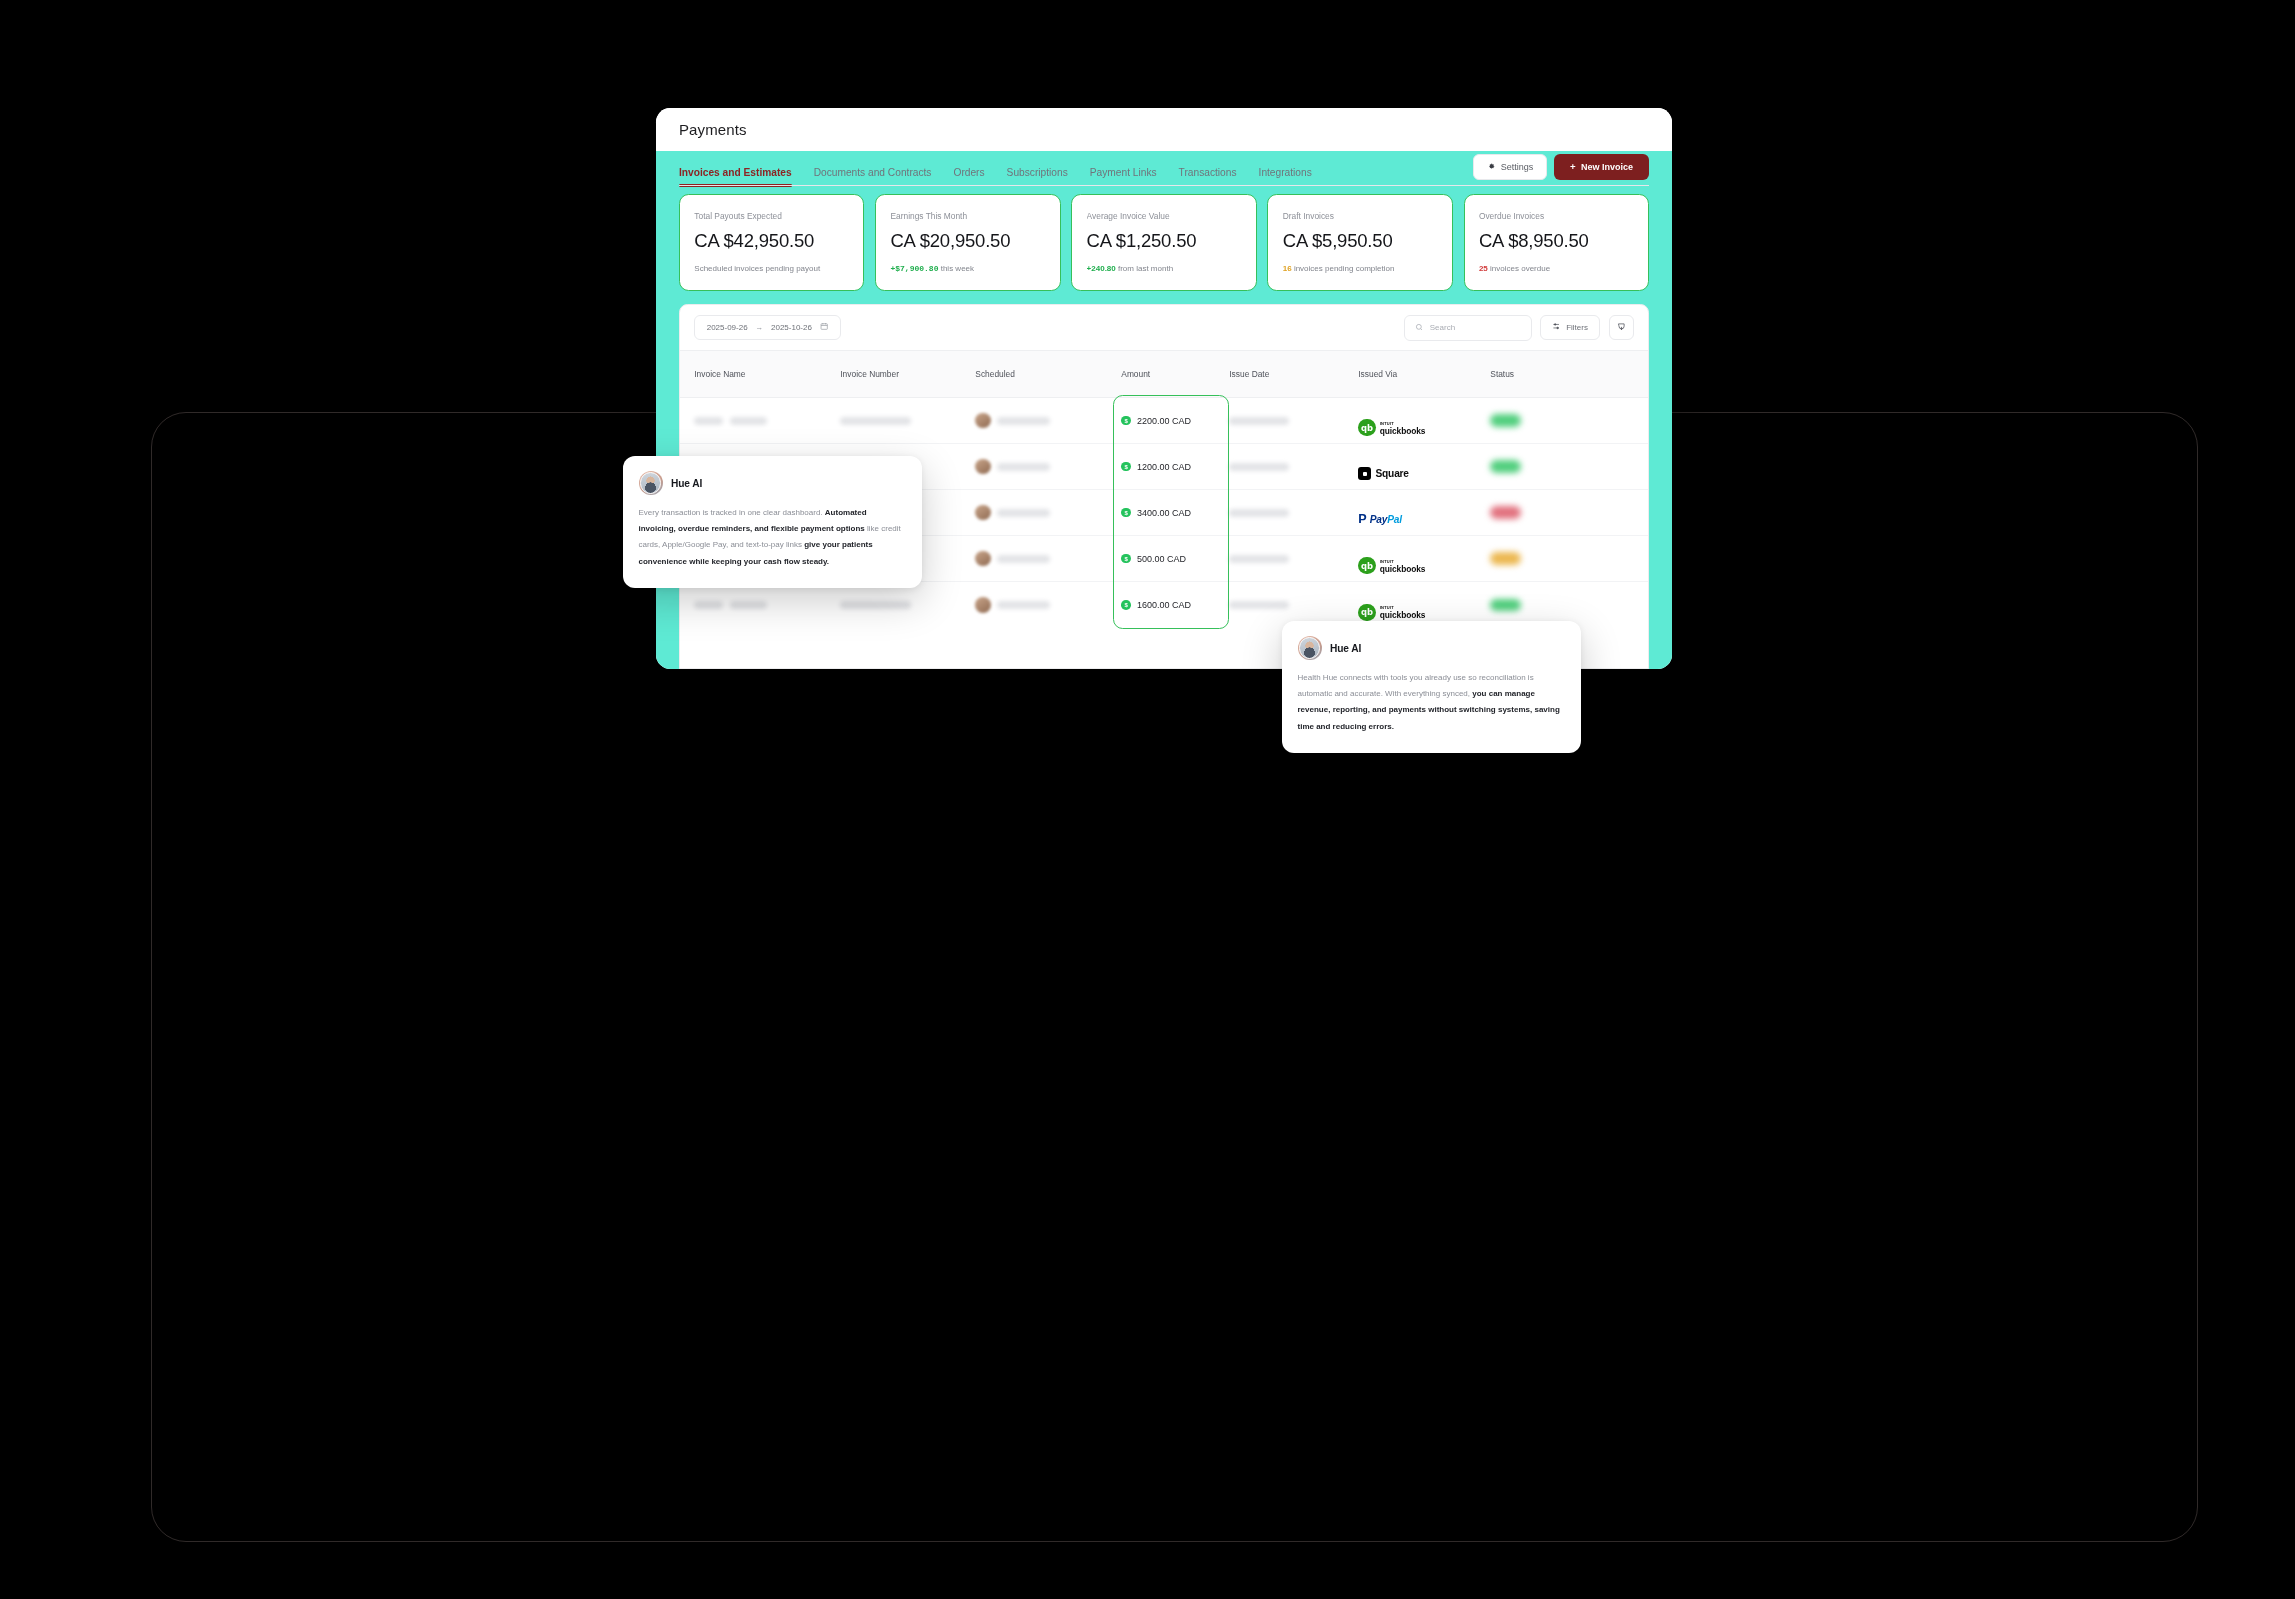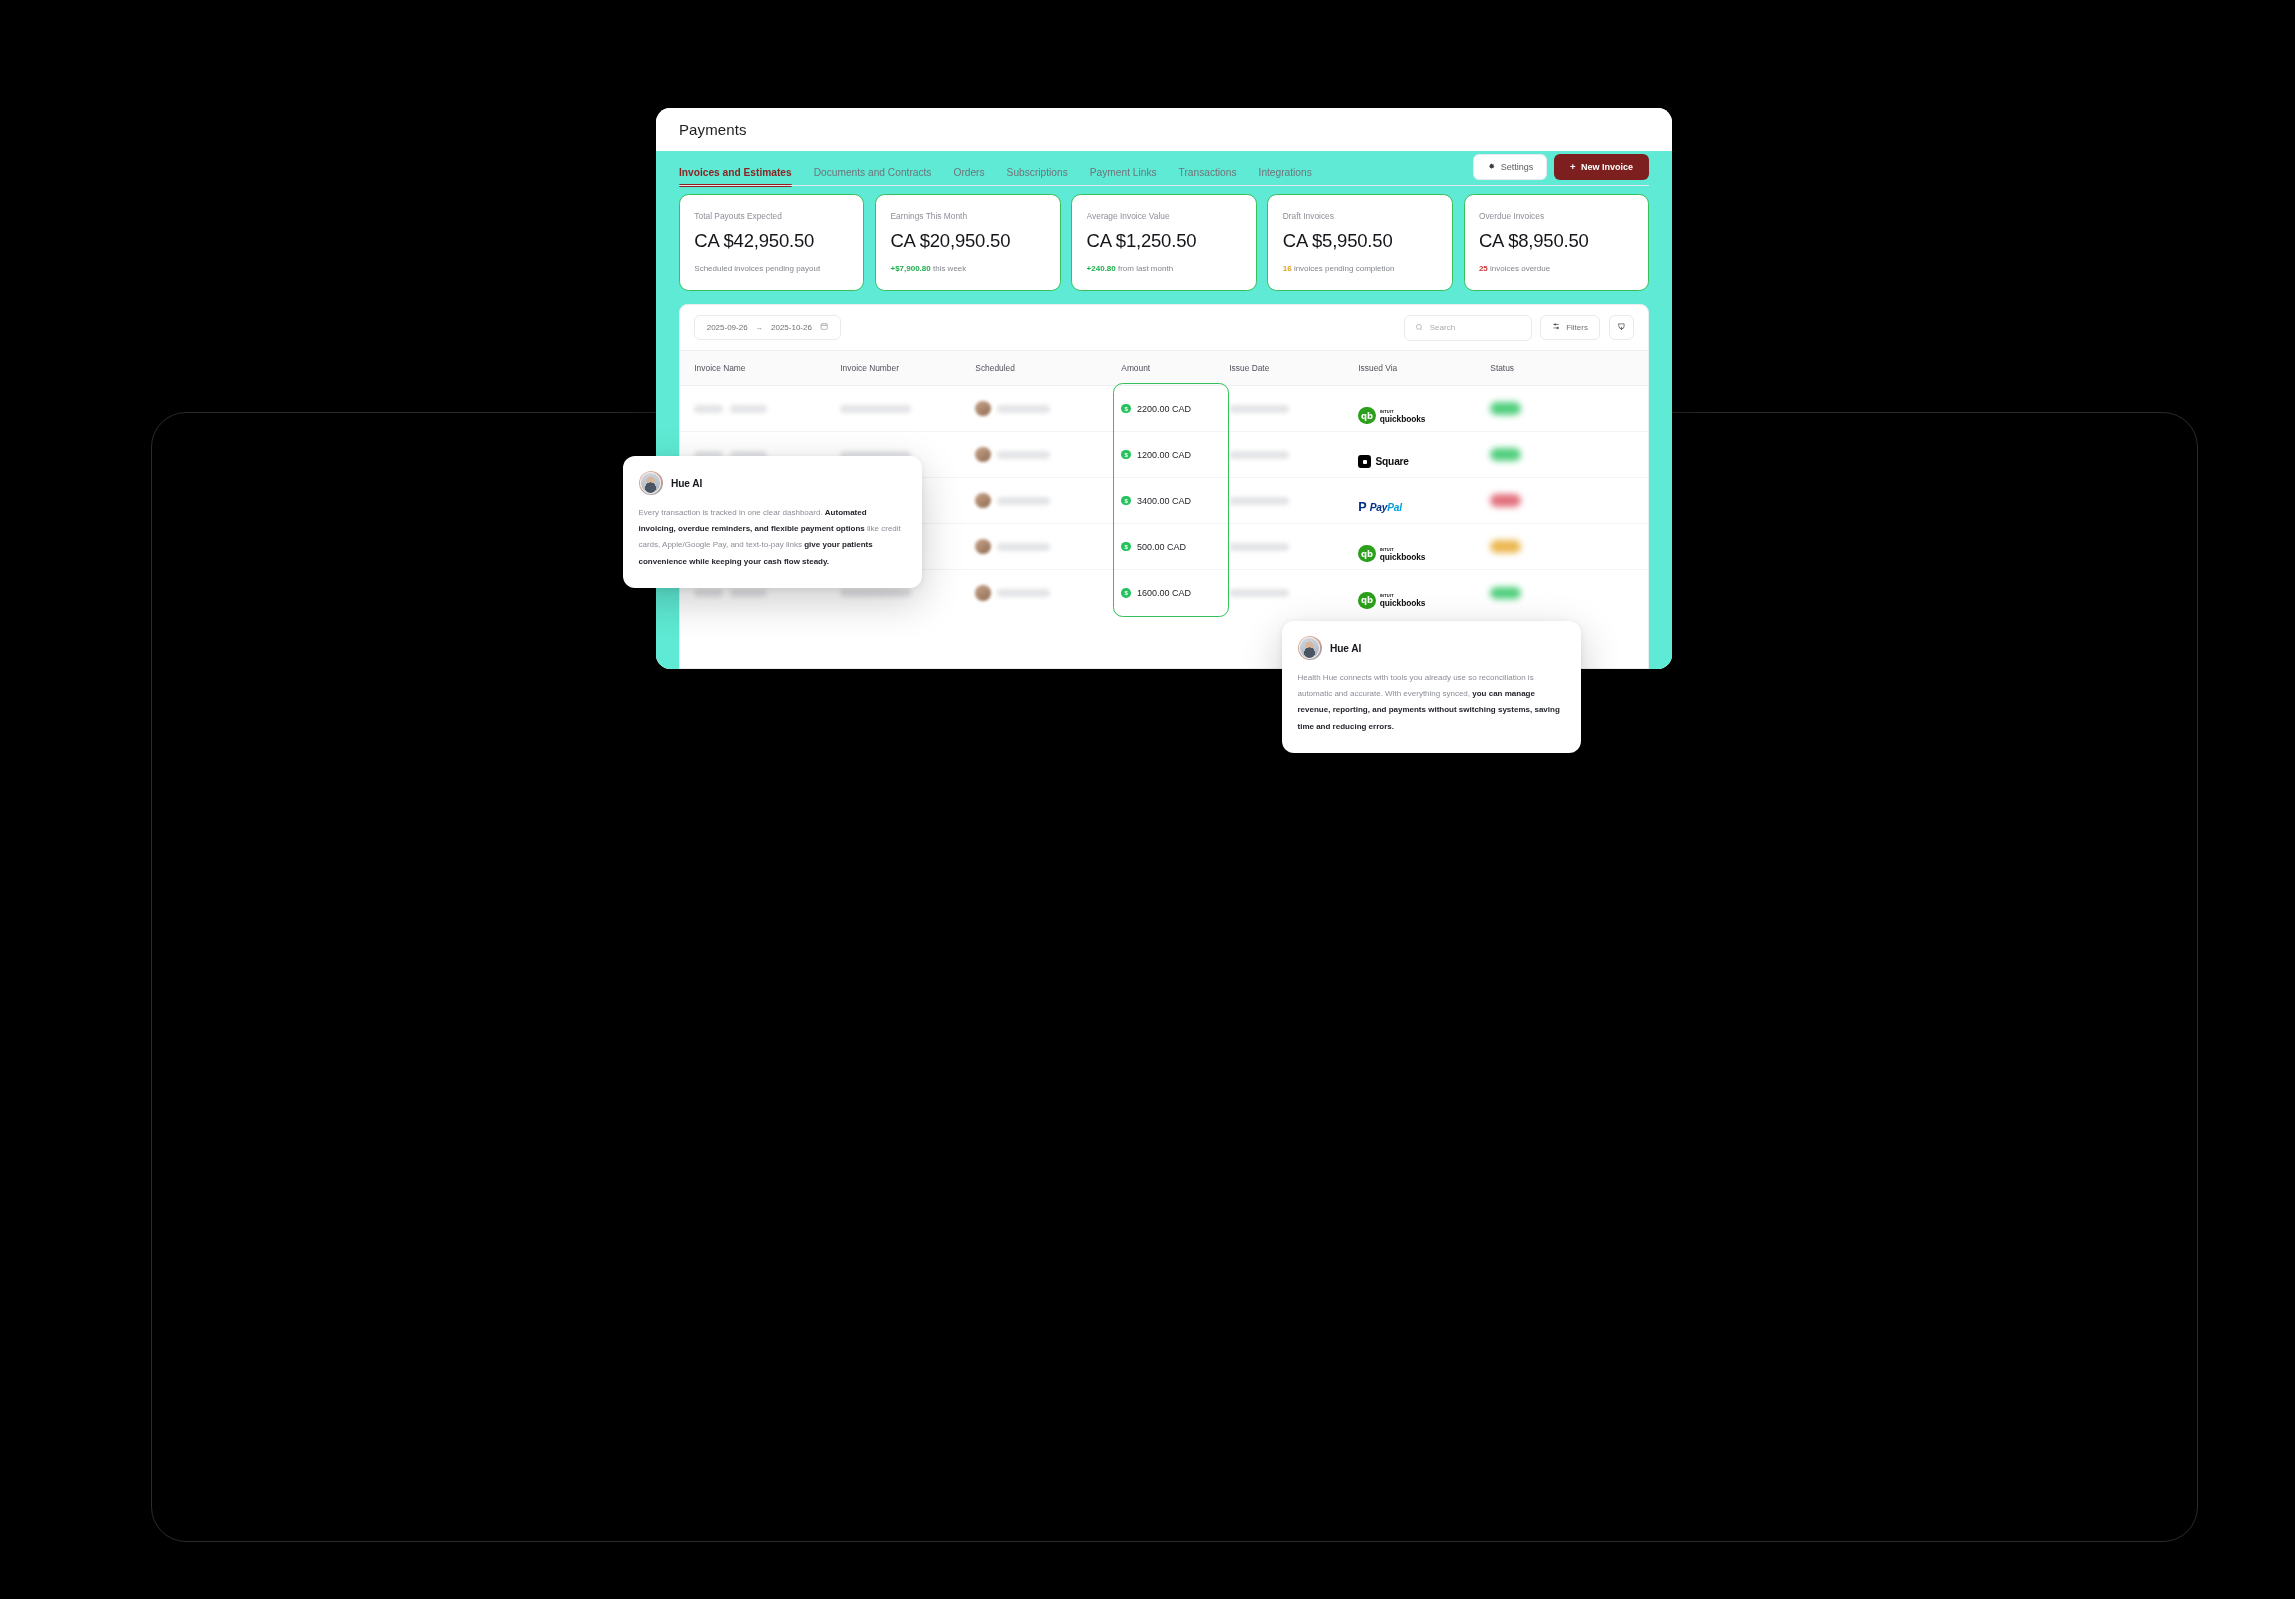--- a/index.html
+++ b/index.html
@@ -257,21 +257,21 @@
     border-radius: 6px;
     width: 25px; height: 25px;
     cursor: pointer;
     background: #fff;
   }
 
   
   #table-head {
     display: flex;
     align-items: center;
-    height: 36px;
+    height: 48px;
     background: #fafafb;
     border-top: 0.6px solid #eeeff1;
     border-bottom: 0.6px solid #eeeff1;
     padding: 0 14.3px;
     flex: none;
   }
   #table-head .th {
     font-size: 8.4px;
     color: #4f525a;
     white-space: nowrap;
@@ -488,21 +488,21 @@
 
     <div id="stat-cards">
         <div class="stat-card">
           <div class="stat-label">Total Payouts Expected</div>
           <div class="stat-value">CA $42,950.50</div>
           <div class="stat-sub">Scheduled invoices pending payout</div>
         </div>
         <div class="stat-card">
           <div class="stat-label">Earnings This Month</div>
           <div class="stat-value">CA $20,950.50</div>
-          <div class="stat-sub"><span class="hl" style="color: rgb(31, 174, 77);">+$7,900.80</span> this week</div>
+          <div class="stat-sub"><span class="hl" style="color: rgb(31, 174, 77); font-family: Liberation Mono, monospace;">+$7,900.80</span> this week</div>
         </div>
         <div class="stat-card">
           <div class="stat-label">Average Invoice Value</div>
           <div class="stat-value">CA $1,250.50</div>
           <div class="stat-sub"><span class="hl" style="color: rgb(31, 174, 77);">+240.80</span> from last month</div>
         </div>
         <div class="stat-card">
           <div class="stat-label">Draft Invoices</div>
           <div class="stat-value">CA $5,950.50</div>
           <div class="stat-sub"><span class="hl" style="color: rgb(224, 163, 37);">16</span> invoices pending completion</div>

